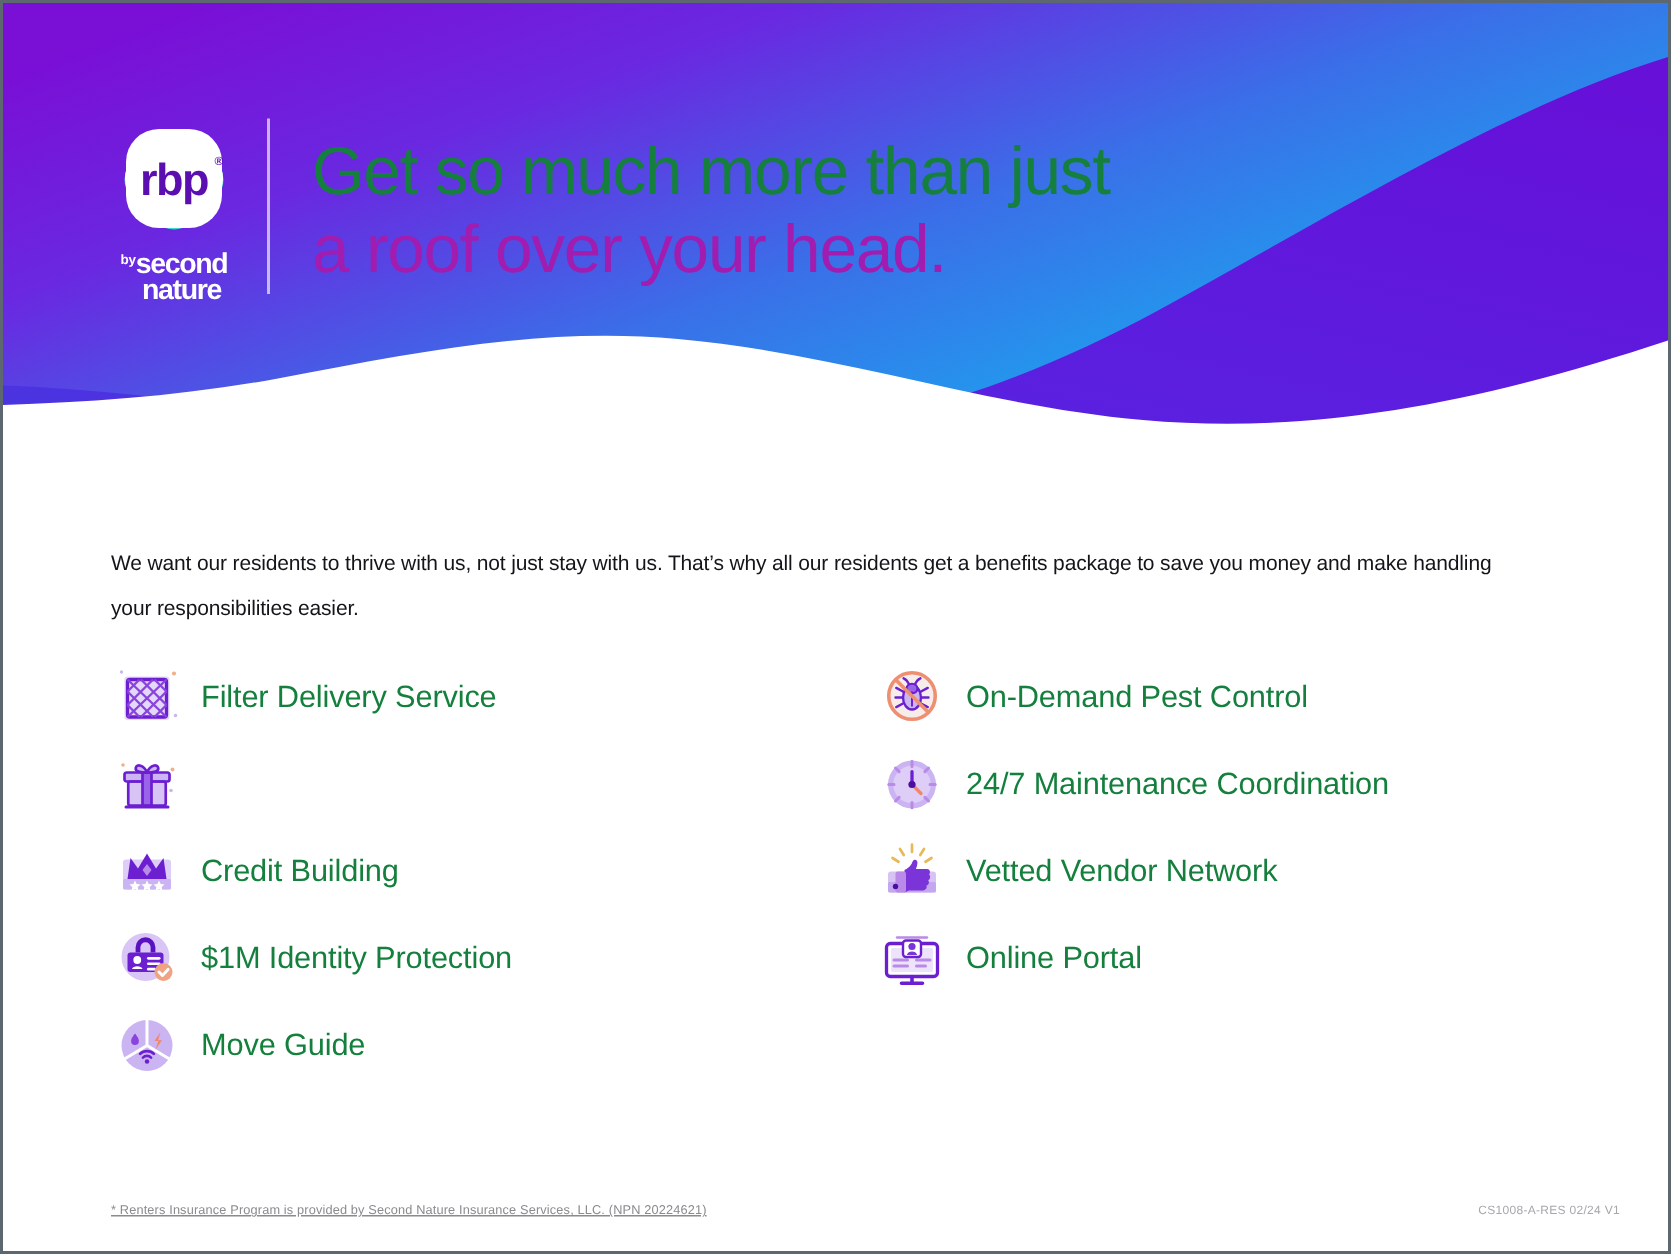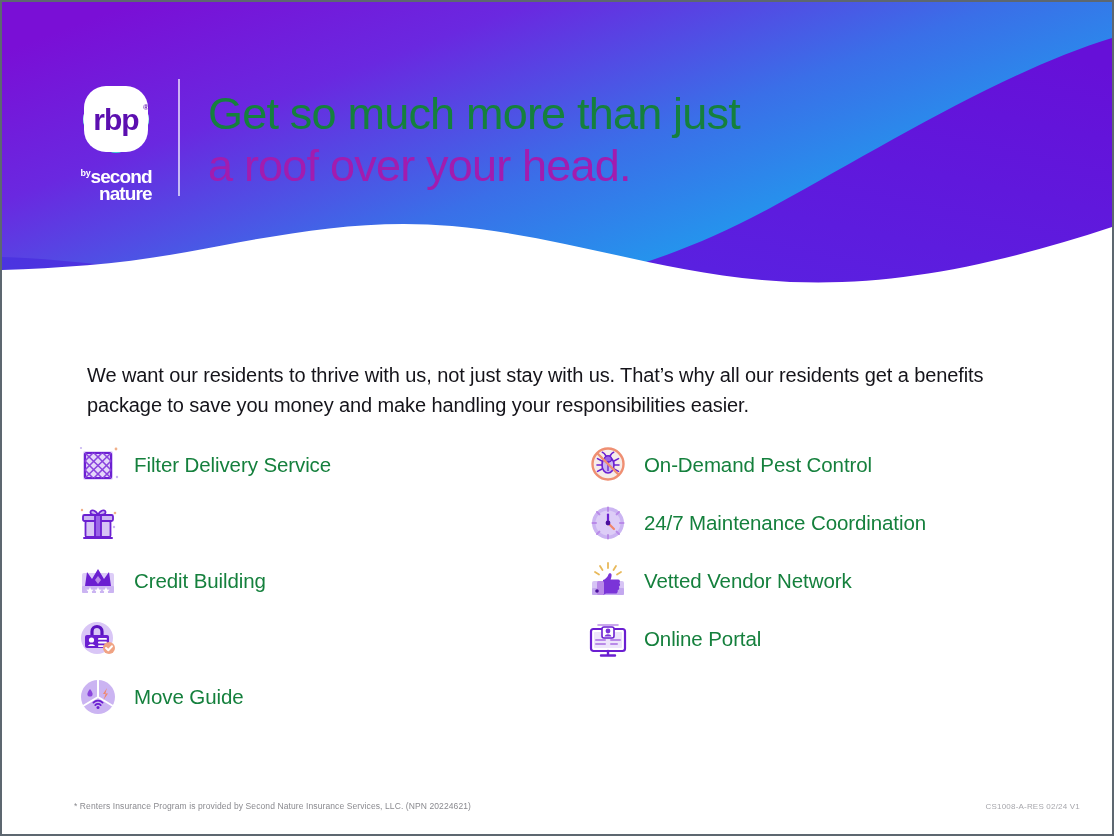--- a/index.html
+++ b/index.html
@@ -55,21 +55,21 @@
     letter-spacing: -0.2px;
   }
   .logo-sn1, .logo-sn2 {
     display: block;
     color: #ffffff;
     font-size: 19px;
     font-weight: 700;
     letter-spacing: -0.9px;
     line-height: 17px;
   }
-  #logo-sn-wrap { display: inline-block; text-align: right; }
+  #logo-sn-wrap { display: inline-block; text-align: center; }
 
   
   #hero-divider {
     position: absolute;
     left: 176px; top: 77px;
     width: 2px; height: 117px;
     background: rgba(255,255,255,0.65);
   }
 
   
@@ -94,25 +94,24 @@
     line-height: 52px;
     letter-spacing: -0.8px;
   }
 
   
   #intro {
     position: absolute;
     left: 72px; top: 358px;
     width: 940px;
     color: #15141a;
-    font-size: 20px;
+    font-size: 14px;
     line-height: 30px;
     font-weight: 400;
     letter-spacing: -0.1px;
-    margin-left: 13px;
   }
 
   
   #col-left  { position: absolute; left: 74px;  top: 434px; width: 470px; }
   #col-right { position: absolute; left: 584px; top: 434px; width: 470px; }
 
   .benefit {
     display: flex;
     align-items: center;
     height: 58px;
@@ -131,20 +130,21 @@
     white-space: nowrap;
   }
 
   
   #footer-left {
     position: absolute;
     left: 72px; top: 799px;
     color: #8a8a8f;
     font-size: 8.5px;
     letter-spacing: 0.1px;
+    text-decoration: underline;
   }
   #footer-right {
     position: absolute;
     right: 32px; top: 800px;
     color: #a7a7ac;
     font-size: 8px;
     letter-spacing: 0.2px;
   }
 </style>
 </head>
@@ -292,20 +292,21 @@
           <rect x="9" y="18" width="24" height="13" rx="2" fill="#6b1fd1"></rect>
           <circle cx="15.5" cy="23" r="2.6" fill="#ffffff"></circle>
           <path d="M12,29 C12.6,26.6 18.4,26.6 19,29 Z" fill="#ffffff"></path>
           <rect x="22" y="21" width="9" height="1.8" rx="0.9" fill="#ffffff"></rect>
           <rect x="22" y="24.6" width="9" height="1.8" rx="0.9" fill="#ffffff"></rect>
           <rect x="22" y="28.2" width="6" height="1.8" rx="0.9" fill="#ffffff"></rect>
           <circle cx="33" cy="31" r="6" fill="#f0a383"></circle>
           <path d="M30,31 L32.3,33.3 L36,29.3" fill="none" stroke="#ffffff" stroke-width="2" stroke-linecap="round" stroke-linejoin="round"></path>
         </svg>
       </span>
+      <span class="lbl">$1M Identity Protection</span>
     </div>
 
     <div class="benefit">
       <span class="ico">
         <svg width="44" height="44" viewBox="0 0 44 44">
           <circle cx="22" cy="22" r="17" fill="#cbb4f2"></circle>
           <g stroke="#ffffff" stroke-width="2">
             <path d="M22,22 L22,5 M22,22 L37,31 M22,22 L7,31"></path>
           </g>
           <path d="M14,14 C14,14 16.6,17 16.6,19 A2.6,2.6 0 0 1 11.4,19 C11.4,17 14,14 14,14 Z" fill="#8a44dd"></path>

